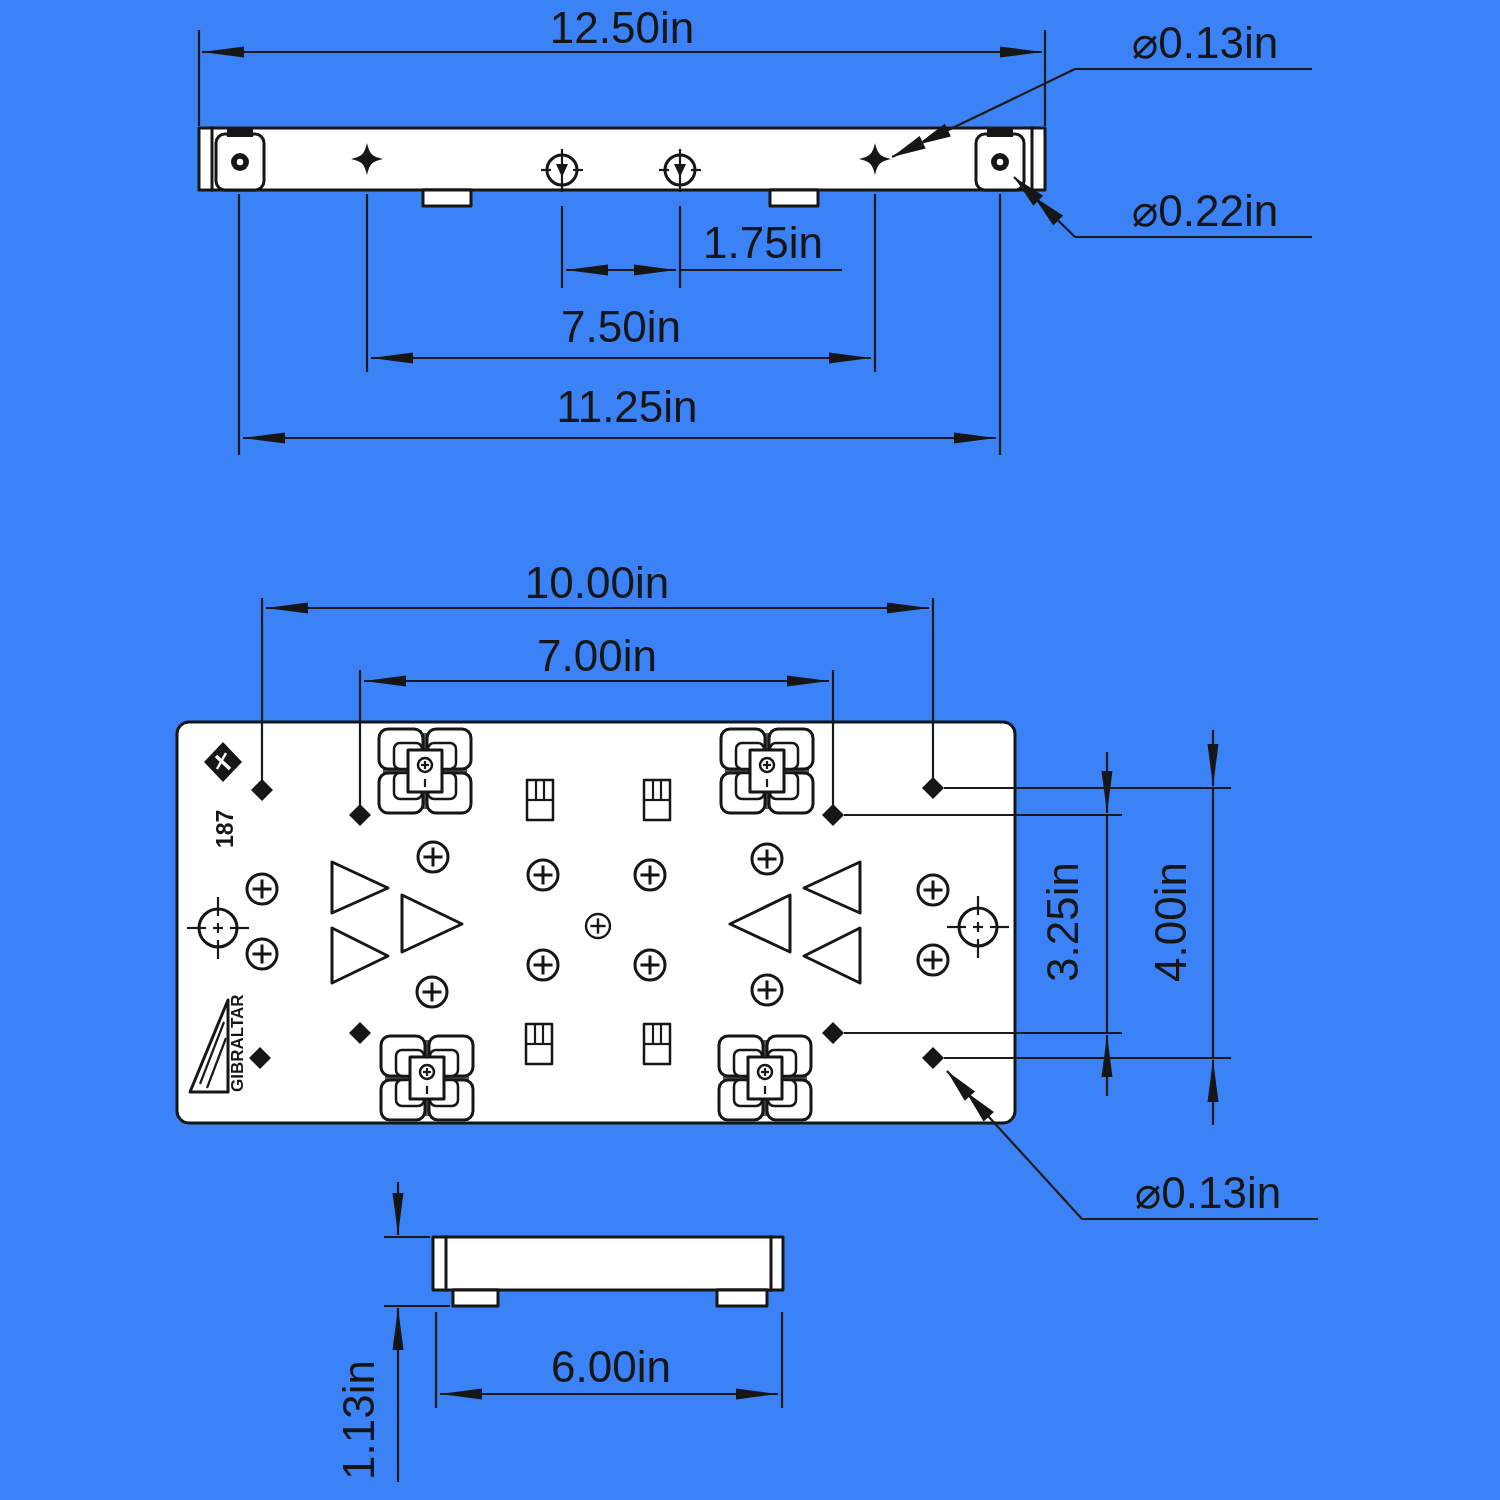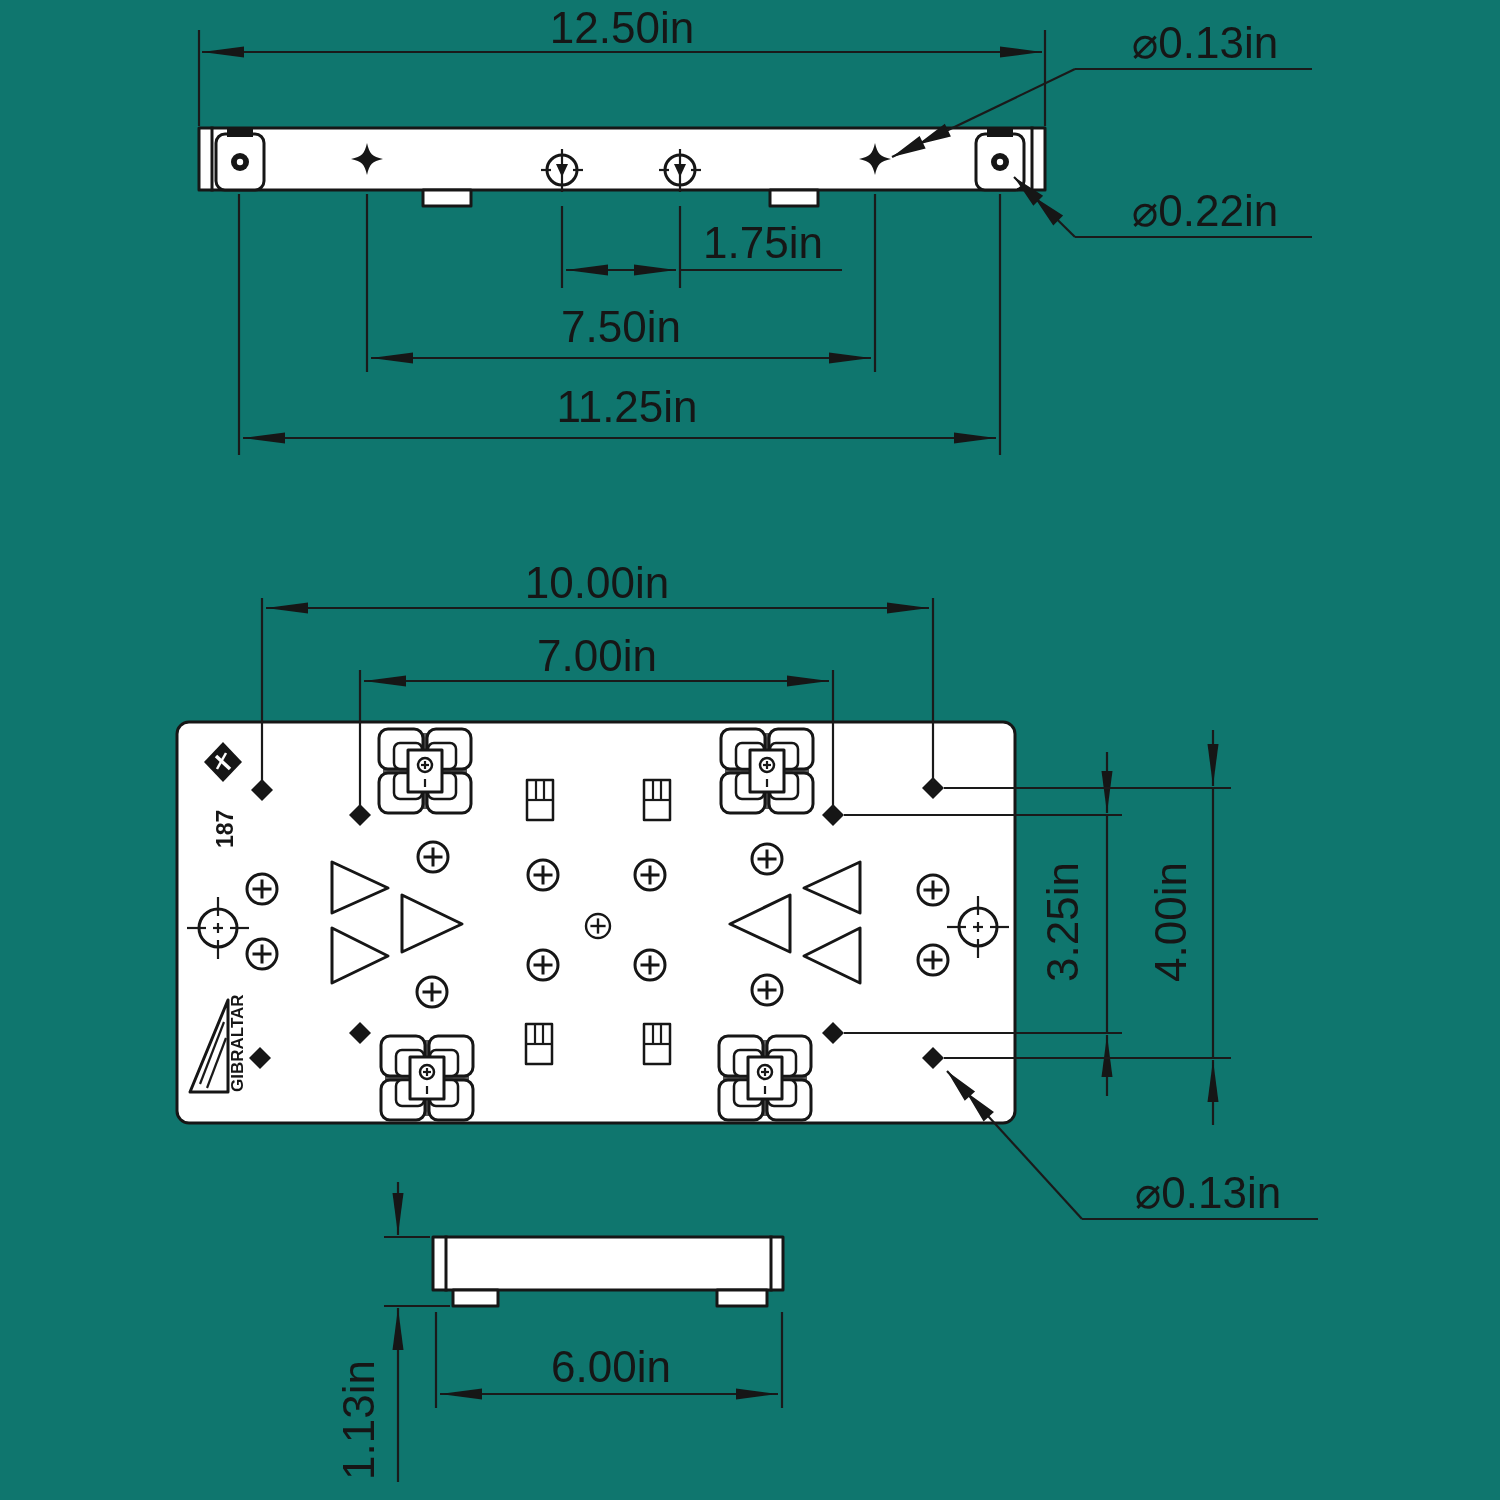--- a/index.html
+++ b/index.html
@@ -1,16 +1,16 @@
 <!DOCTYPE html>
 <html><head>
 <meta charset="utf-8">
 <style>
   html,body{margin:0;padding:0;background:#ffffff;}
-  .page{width:1500px;height:1500px;background:#0f766e;position:relative;font-family:"Liberation Sans",sans-serif;}
+  .page{width:1500px;height:1500px;background:#3b82f6;position:relative;font-family:"Liberation Sans",sans-serif;}
   svg{display:block;}
   .ol{stroke:#161616;stroke-width:3;fill:none;stroke-linejoin:round;stroke-linecap:square;}
   .olf{stroke:#161616;stroke-width:3;fill:#ffffff;stroke-linejoin:round;}
   .olf2{stroke:#161616;stroke-width:2.5;fill:#ffffff;stroke-linejoin:round;}
   .dl{stroke:#1a1a1a;stroke-width:2.2;fill:none;stroke-linecap:butt;}
   .blk{fill:#161616;stroke:none;}
   .shade{fill:#5a5a5a;stroke:none;}
   .dt{font-family:"Liberation Sans","DejaVu Sans",sans-serif;font-size:44px;fill:#161616;}
   .st{font-family:"Liberation Sans","DejaVu Sans",sans-serif;fill:#161616;font-weight:bold;}
 </style>

